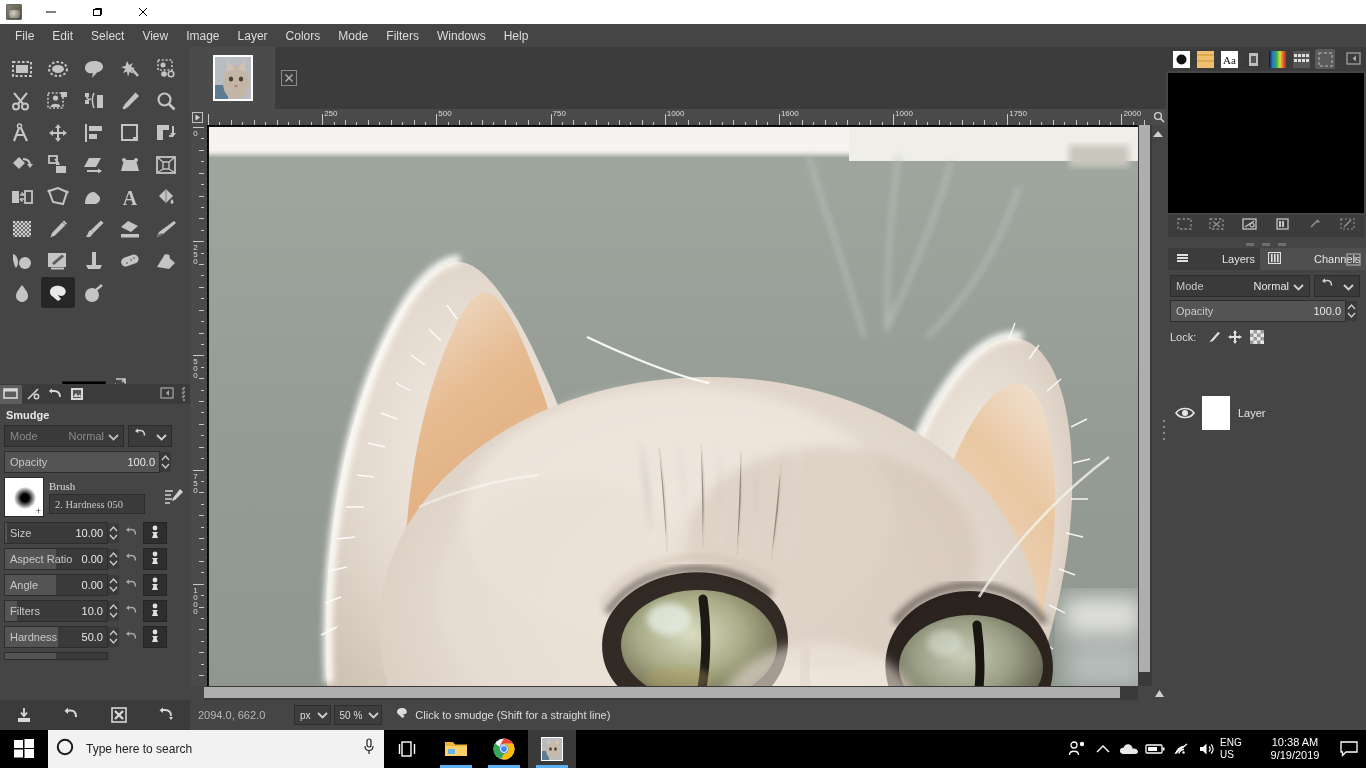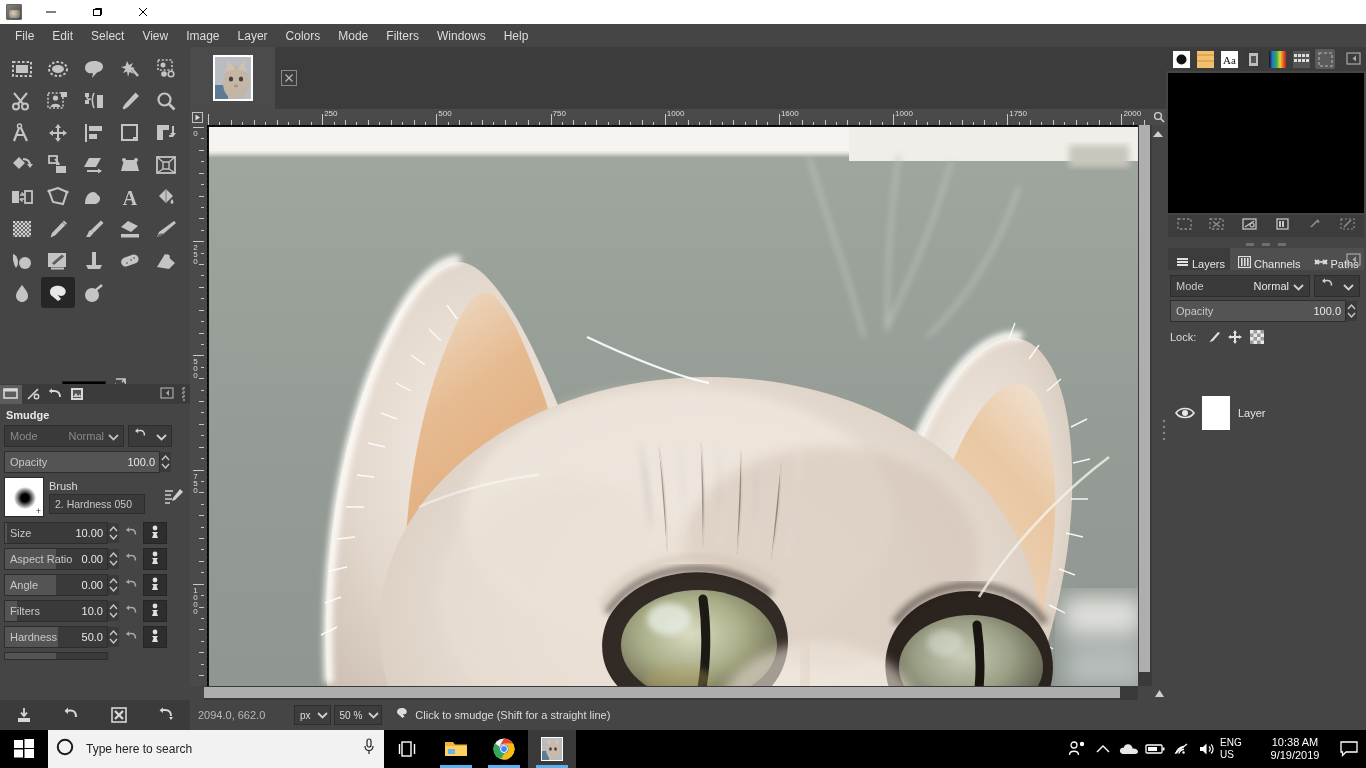--- a/index.html
+++ b/index.html
@@ -162,21 +162,21 @@
   #brush-preview { position:absolute; left:2px; top:26px; width:196px; height:140px;
     background:#000; }
   #brush-toolrow { position:absolute; left:2px; top:168px; width:196px; height:22px;
     background:#3c3c3c; display:flex; align-items:center; justify-content:space-around; }
   #dock-sep { position:absolute; left:80px; top:194px; width:40px; height:6px;
     display:flex; align-items:center; justify-content:space-between; }
   .sepdot { width:8px; height:3px; background:#6e6e6e; }
 
   #layers-tabs { position:absolute; left:2px; top:201px; width:196px; height:22px;
     background:#3c3c3c; display:flex; align-items:center; }
-  .ltab { display:flex; align-items:flex-end; height:22px; padding:0 5px; }
+  .ltab { display:flex; align-items:center; height:22px; padding:0 5px;gap:30px; }
   .ltab.sel { background:#4f4f4f; }
   .ltab span { font-size:11px; color:#e6e6e6; margin-left:3px; }
   #layers-collapse { position:absolute; right:3px; top:4px; width:15px; height:15px; }
 
   #mode-row { position:absolute; left:4px; top:227px; width:192px; height:24px;
     display:flex; align-items:center; }
   #opacity-row { position:absolute; left:4px; top:253px; width:192px; height:24px; }
   #lock-row { position:absolute; left:4px; top:280px; width:192px; height:20px;
     display:flex; align-items:center; }
   #lock-row .lbl { font-size:11px; color:#dcdcdc; margin-right:6px; }
@@ -629,21 +629,21 @@
           <path d="M1 6 L4.5 2 L8 6" stroke="#c8c8c8" stroke-width="1.4" fill="none"></path>
           <path d="M1 10 L4.5 14 L8 10" stroke="#c8c8c8" stroke-width="1.4" fill="none"></path>
         </svg>
     </div>
   </div>
 
   <div id="brush-row">
     <div id="brush-thumb">
         <span class="plus">+</span>
       </div>
-    <div style="margin-left:5px; flex:1;">
+    <div style="margin-left:5px; flex:1;font-family:Liberation Serif, serif;">
       <div style="font-size:11px; color:#dcdcdc; padding-bottom:2px;">Brush</div>
       <div class="ctl" style="width:96px; height:20px;">
         <span class="ctl-label" style="font-size:10.5px;">2. Hardness 050</span>
       </div>
     </div>
     <div class="icon-btn">
       <svg width="20" height="18" viewBox="0 0 20 18">
           <path d="M1 3 H9 M1 7 H7 M1 11 H8 M1 15 H6" stroke="#d0d0d0" stroke-width="1.6"></path>
           <path d="M16 1 L19 4 L11 12 L8 13 L9 10Z" fill="#d0d0d0"></path>
         </svg>

